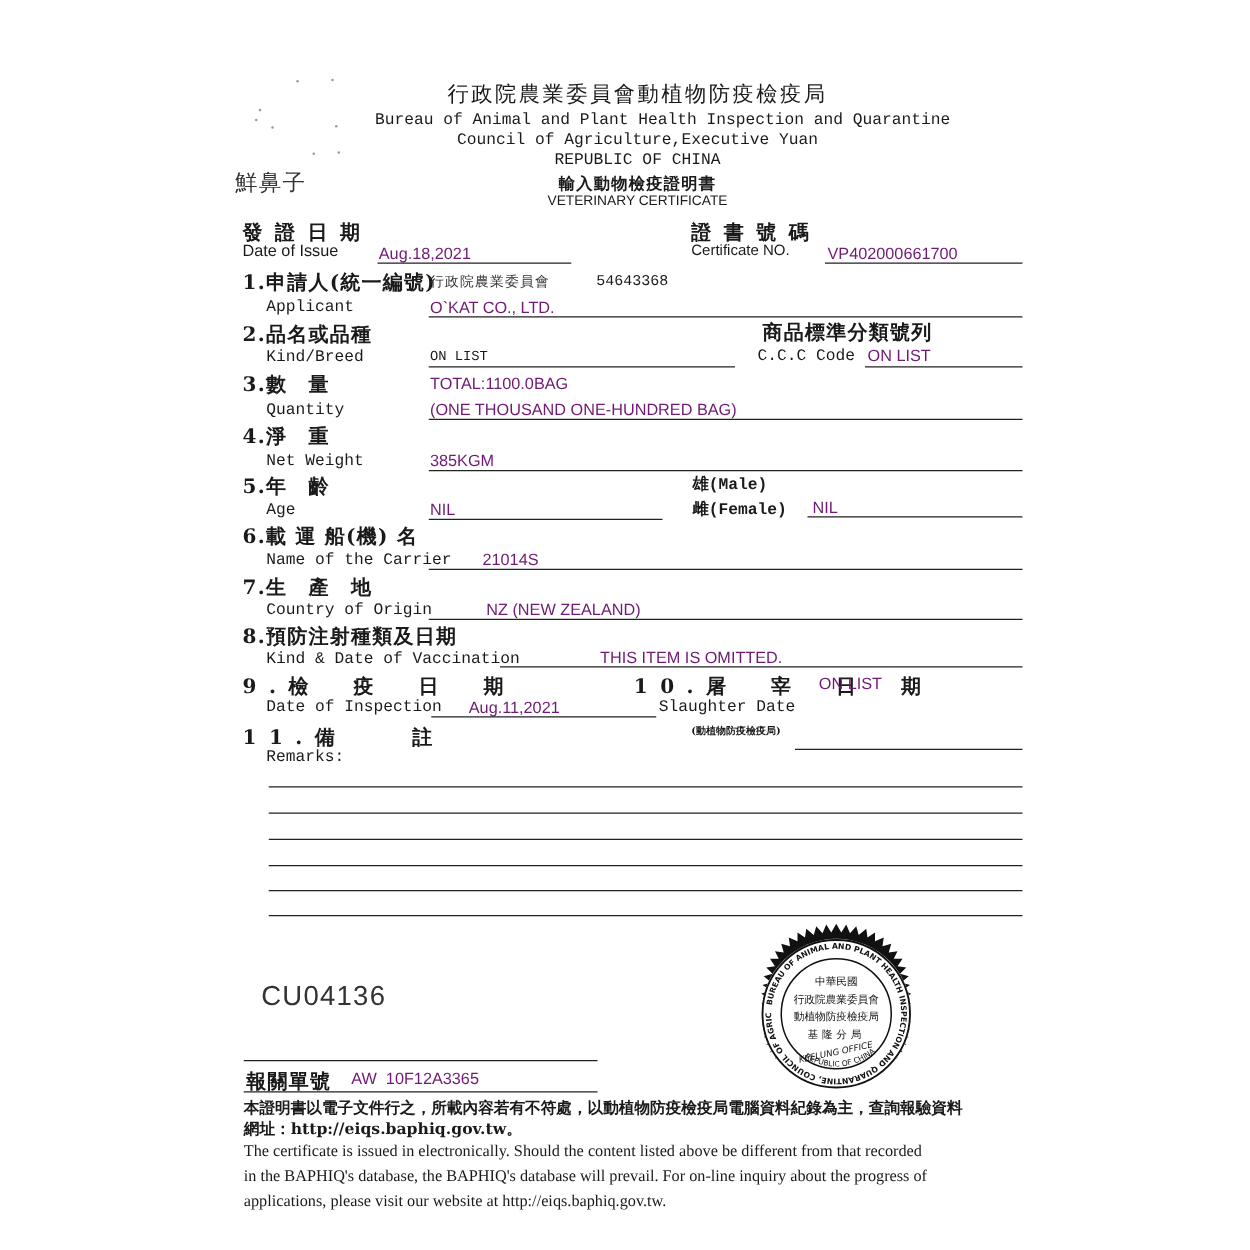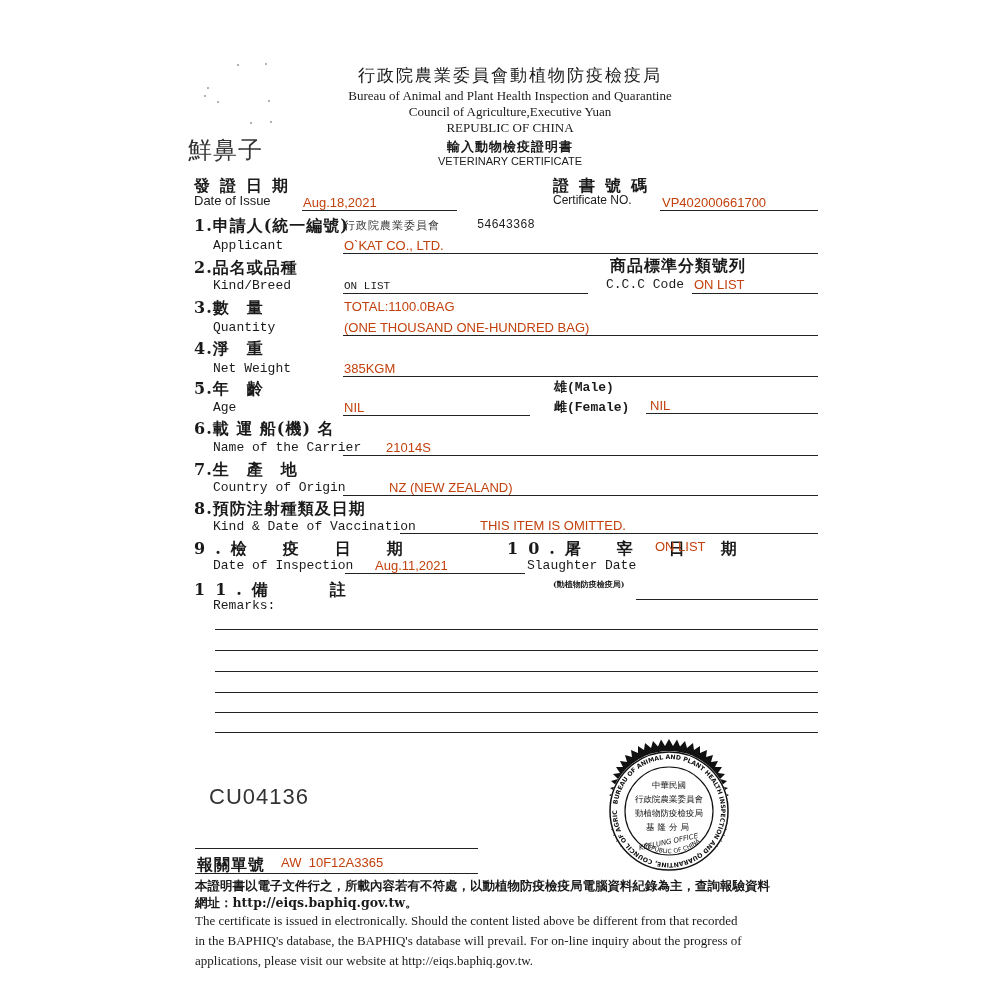--- a/index.html
+++ b/index.html
@@ -3,43 +3,43 @@
   <meta charset="utf-8">
   <style>
     html, body { margin: 0; padding: 0; background: #ffffff; }
     body { width: 1000px; height: 1000px; position: relative; overflow: hidden; color: #1a1a1a; }
     .abs { position: absolute; white-space: nowrap; }
     .sans { font-family: "Liberation Sans", "DejaVu Sans", sans-serif; }
     .mono { font-family: "Liberation Mono", "DejaVu Sans Mono", monospace; }
     .zh { font-family: "DejaVu Serif", "Liberation Serif", serif; font-weight: bold; font-size: 16px; letter-spacing: 1px; }
     .zh-wide { letter-spacing: 10px; }
     .lbl { font-family: "Liberation Mono", "DejaVu Sans Mono", monospace; font-size: 13px; color: #1a1a1a; }
-    .val { font-family: "Liberation Sans", "DejaVu Sans", sans-serif; font-size: 13px; color: #c2410c; }
+    .val { font-family: "Liberation Sans", "DejaVu Sans", sans-serif; font-size: 13px; color: #701a75; }
     .line { position: absolute; height: 0; border-top: 1.5px solid #222; }
     .center { text-align: center; }
     .header-zh { font-family: "DejaVu Serif", serif; font-size: 17px; letter-spacing: 2px; }
-    .header-en { font-family: Liberation Serif, serif; font-size: 13px; }
+    .header-en { font-family: Liberation Mono, monospace; font-size: 13px; }
     .speck { position: absolute; width: 2px; height: 2px; background: #999; border-radius: 1px; }
     .stamp { position: absolute; left: 596px; top: 738px; width: 146px; height: 146px; }
     .footer-en { font-family: Liberation Serif, serif; font-size: 13px; line-height: 20px; }
     .footer-zh { font-family: "DejaVu Serif", serif; font-weight: bold; font-size: 12.5px; }
   </style>
 </head>
 <body>
 
 <div class="speck" style="left:237px;top:64px"></div>
 <div class="speck" style="left:265px;top:63px"></div>
 <div class="speck" style="left:207px;top:87px"></div>
 <div class="speck" style="left:204px;top:95px"></div>
 <div class="speck" style="left:268px;top:100px"></div>
 <div class="speck" style="left:217px;top:101px"></div>
 <div class="speck" style="left:270px;top:121px"></div>
 <div class="speck" style="left:250px;top:122px"></div>
 
-<div class="abs" style="left:188px;top:134px;font-family:'DejaVu Sans',sans-serif;font-size:24px;color:#333;letter-spacing:1px">鮮鼻子</div>
+<div class="abs" style="left:188px;top:134px;font-family:'DejaVu Sans',sans-serif;font-size:18px;color:#333;letter-spacing:1px">鮮鼻子</div>
 
 <div>
   <div class="abs center header-zh" style="left:300px;top:64px;width:420px">行政院農業委員會動植物防疫檢疫局</div>
   <div class="abs center header-en" style="left:300px;top:88px;width:420px">Bureau of Animal and Plant Health Inspection and Quarantine</div>
   <div class="abs center header-en" style="left:300px;top:104px;width:420px">Council of Agriculture,Executive Yuan</div>
   <div class="abs center header-en" style="left:300px;top:120px;width:420px">REPUBLIC OF CHINA</div>
   <div class="abs center" style="left:300px;top:138px;width:420px;font-family:'DejaVu Serif',serif;font-weight:bold;font-size:13px;letter-spacing:1px">輸入動物檢疫證明書</div>
   <div class="abs center" style="left:300px;top:155px;width:420px;font-family:'Liberation Sans',sans-serif;font-size:11px">VETERINARY CERTIFICATE</div>
 </div>
 

